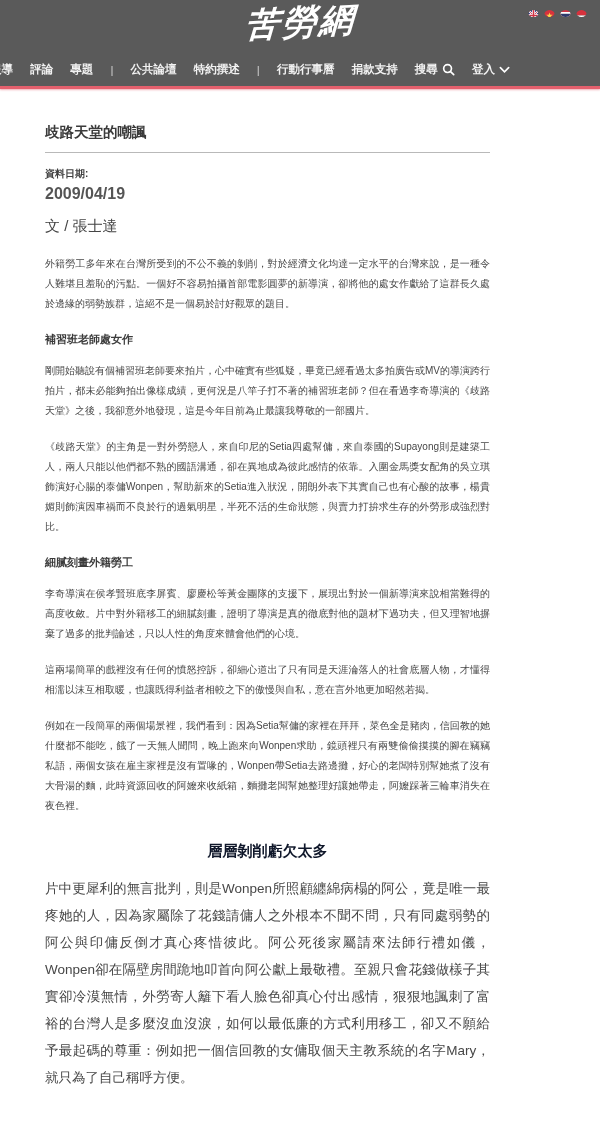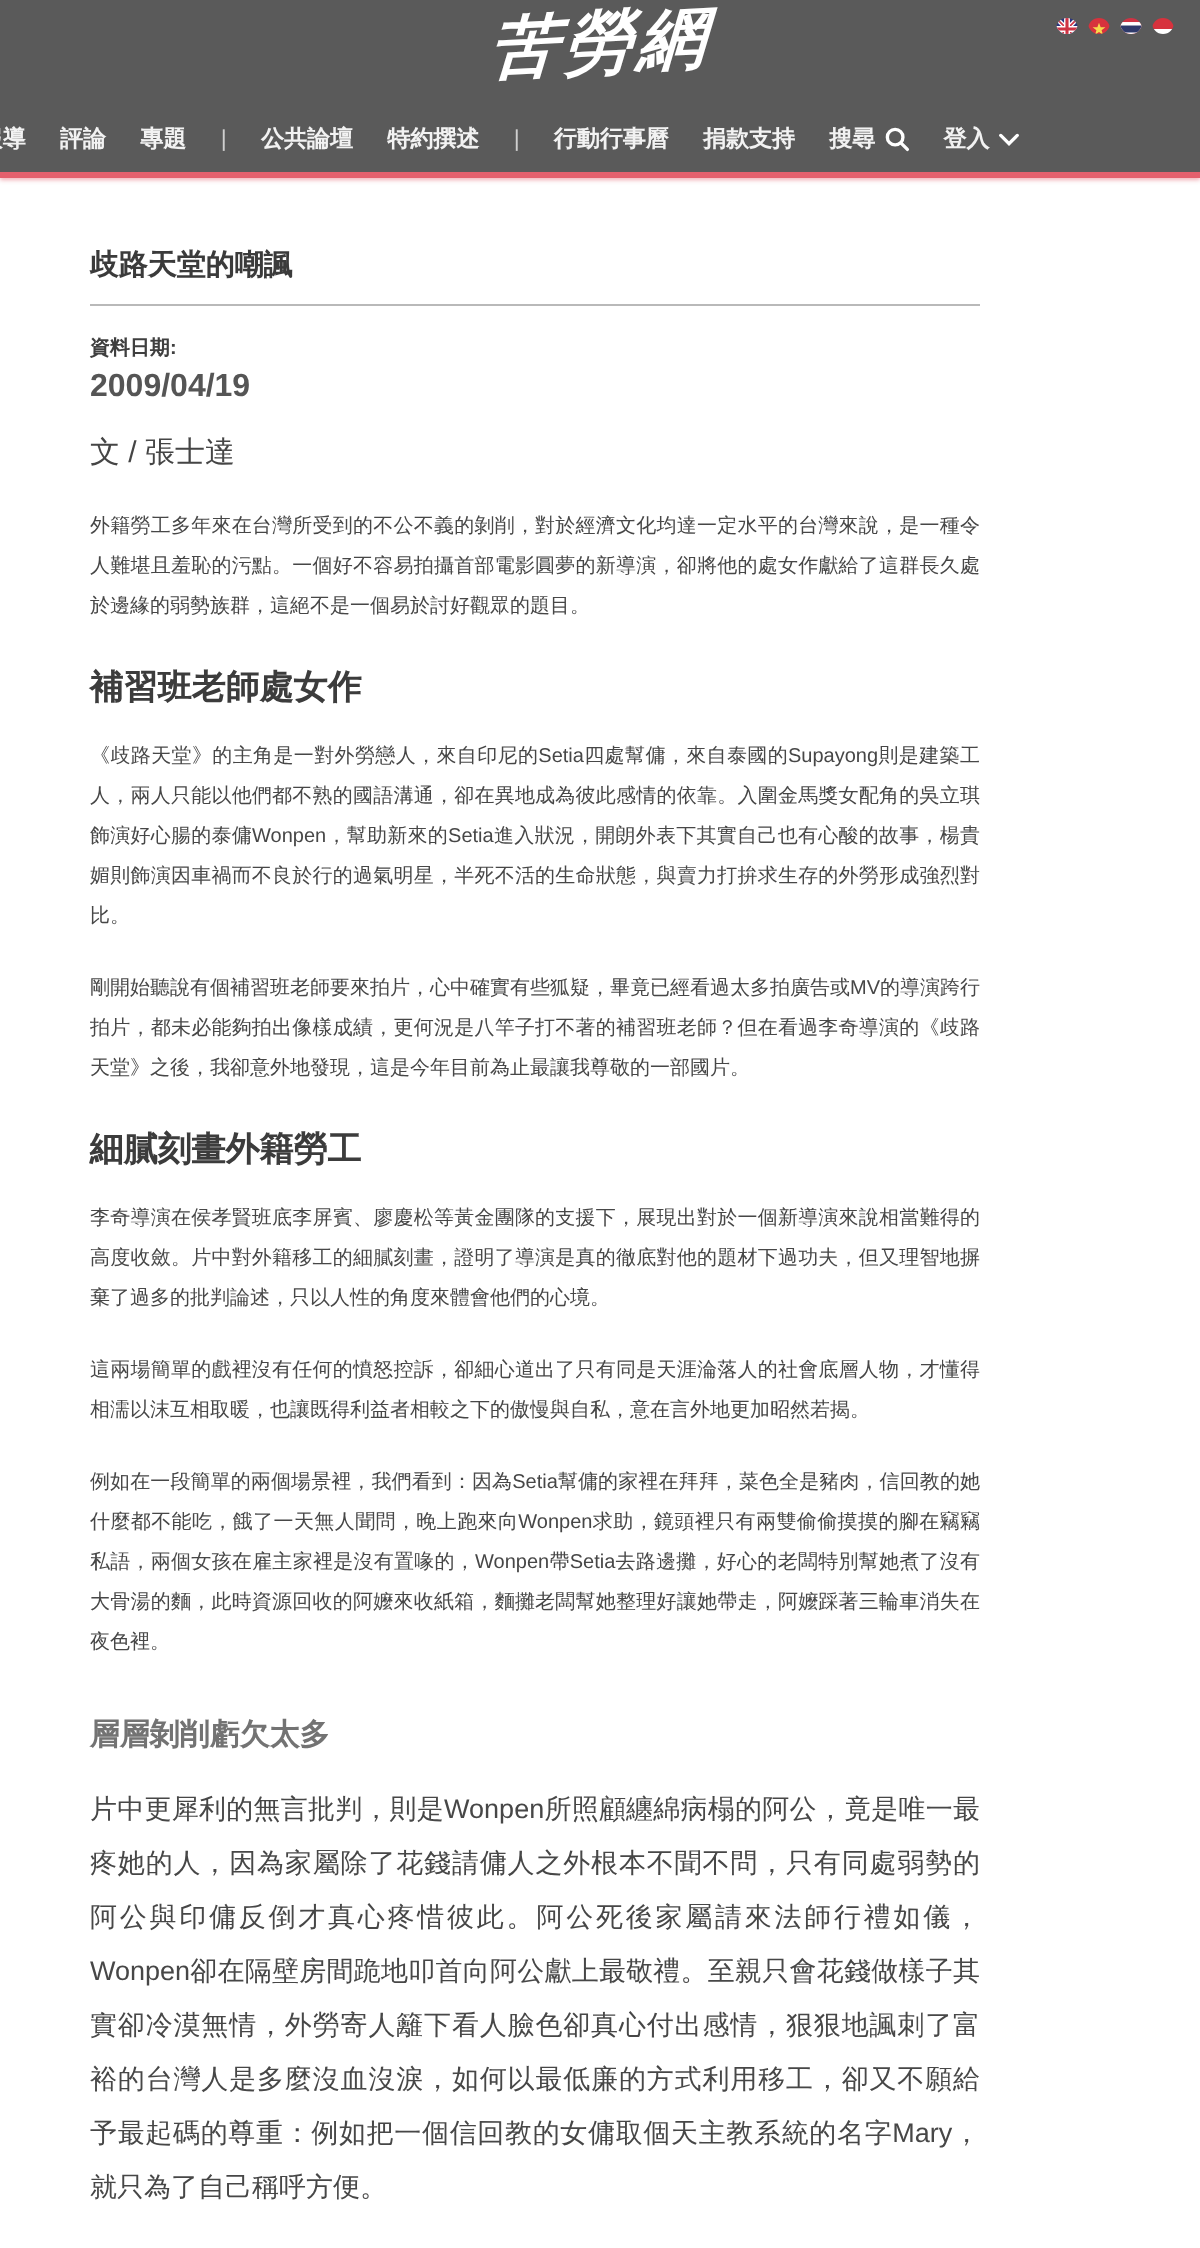--- a/index.html
+++ b/index.html
@@ -27,22 +27,22 @@
   .nav-div{color:#cfcfcf;font-weight:normal;}
   .icon-svg{display:inline-block;vertical-align:middle;}
   
   .content{width:445px;margin:34px 0 0 45px;}
   .article-title{font-size:14.5px;font-weight:bold;color:#3b3b3b;text-align:left;margin:0 0 10px 0;}
   .title-rule{border:none;border-top:1px solid #b9b9b9;margin:0 0 14px 0;}
   .meta-label{font-size:10px;font-weight:bold;color:#3f3f3f;margin:0 0 4px 0;}
   .meta-date{font-size:16px;color:#555555;margin:0 0 14px 0;font-weight:bold;}
   .meta-byline{font-size:15px;color:#454545;margin:0 0 18px 0;}
   .p-sm{font-size:10px;line-height:20px;margin:0 0 16px 0;color:#474747;text-align:justify;}
-  .h-sm{font-size:17px;font-weight:bold;color:#3c3c3c;margin:18px 0 14px 0;}
-  .h-lg{font-size:15px;font-weight:bold;color:#737373;margin:26px 0 14px 0;}
+  .h-sm{font-size:11px;font-weight:bold;color:#3c3c3c;margin:18px 0 14px 0;}
+  .h-lg{font-size:15px;font-weight:bold;color:#0f172a;margin:26px 0 14px 0;text-align:center;}
   .p-lg{font-size:13.5px;line-height:27px;margin:0 0 18px 0;color:#474747;text-align:justify;}
 </style>
 </head>
 <body>
 
 <header class="site-header">
   <div class="flags">
     <span class="flag">
       <svg class="icon-svg" width="11" height="11" viewBox="0 0 12 12">
         <defs>
@@ -135,22 +135,22 @@
 <main class="content">
   <h1 class="article-title">歧路天堂的嘲諷</h1>
   <hr class="title-rule">
 
   <div class="meta-label">資料日期:</div>
   <div class="meta-date">2009/04/19</div>
   <div class="meta-byline">文 / 張士達</div>
 
   <p class="p-sm">外籍勞工多年來在台灣所受到的不公不義的剝削，對於經濟文化均達一定水平的台灣來說，是一種令人難堪且羞恥的污點。一個好不容易拍攝首部電影圓夢的新導演，卻將他的處女作獻給了這群長久處於邊緣的弱勢族群，這絕不是一個易於討好觀眾的題目。</p>
   <h4 class="h-sm">補習班老師處女作</h4>
+  <p class="p-sm">剛開始聽說有個補習班老師要來拍片，心中確實有些狐疑，畢竟已經看過太多拍廣告或MV的導演跨行拍片，都未必能夠拍出像樣成績，更何況是八竿子打不著的補習班老師？但在看過李奇導演的《歧路天堂》之後，我卻意外地發現，這是今年目前為止最讓我尊敬的一部國片。</p>
   <p class="p-sm">《歧路天堂》的主角是一對外勞戀人，來自印尼的Setia四處幫傭，來自泰國的Supayong則是建築工人，兩人只能以他們都不熟的國語溝通，卻在異地成為彼此感情的依靠。入圍金馬獎女配角的吳立琪飾演好心腸的泰傭Wonpen，幫助新來的Setia進入狀況，開朗外表下其實自己也有心酸的故事，楊貴媚則飾演因車禍而不良於行的過氣明星，半死不活的生命狀態，與賣力打拚求生存的外勞形成強烈對比。</p>
-  <p class="p-sm">剛開始聽說有個補習班老師要來拍片，心中確實有些狐疑，畢竟已經看過太多拍廣告或MV的導演跨行拍片，都未必能夠拍出像樣成績，更何況是八竿子打不著的補習班老師？但在看過李奇導演的《歧路天堂》之後，我卻意外地發現，這是今年目前為止最讓我尊敬的一部國片。</p>
   <h4 class="h-sm">細膩刻畫外籍勞工</h4>
   <p class="p-sm">李奇導演在侯孝賢班底李屏賓、廖慶松等黃金團隊的支援下，展現出對於一個新導演來說相當難得的高度收斂。片中對外籍移工的細膩刻畫，證明了導演是真的徹底對他的題材下過功夫，但又理智地摒棄了過多的批判論述，只以人性的角度來體會他們的心境。</p>
   <p class="p-sm">這兩場簡單的戲裡沒有任何的憤怒控訴，卻細心道出了只有同是天涯淪落人的社會底層人物，才懂得相濡以沫互相取暖，也讓既得利益者相較之下的傲慢與自私，意在言外地更加昭然若揭。</p>
   <p class="p-sm">例如在一段簡單的兩個場景裡，我們看到：因為Setia幫傭的家裡在拜拜，菜色全是豬肉，信回教的她什麼都不能吃，餓了一天無人聞問，晚上跑來向Wonpen求助，鏡頭裡只有兩雙偷偷摸摸的腳在竊竊私語，兩個女孩在雇主家裡是沒有置喙的，Wonpen帶Setia去路邊攤，好心的老闆特別幫她煮了沒有大骨湯的麵，此時資源回收的阿嬤來收紙箱，麵攤老闆幫她整理好讓她帶走，阿嬤踩著三輪車消失在夜色裡。</p>
   <h3 class="h-lg">層層剝削虧欠太多</h3>
   <p class="p-lg">片中更犀利的無言批判，則是Wonpen所照顧纏綿病榻的阿公，竟是唯一最疼她的人，因為家屬除了花錢請傭人之外根本不聞不問，只有同處弱勢的阿公與印傭反倒才真心疼惜彼此。阿公死後家屬請來法師行禮如儀，Wonpen卻在隔壁房間跪地叩首向阿公獻上最敬禮。至親只會花錢做樣子其實卻冷漠無情，外勞寄人籬下看人臉色卻真心付出感情，狠狠地諷刺了富裕的台灣人是多麼沒血沒淚，如何以最低廉的方式利用移工，卻又不願給予最起碼的尊重：例如把一個信回教的女傭取個天主教系統的名字Mary，就只為了自己稱呼方便。</p>
 
 </main>
 
 </body></html>

